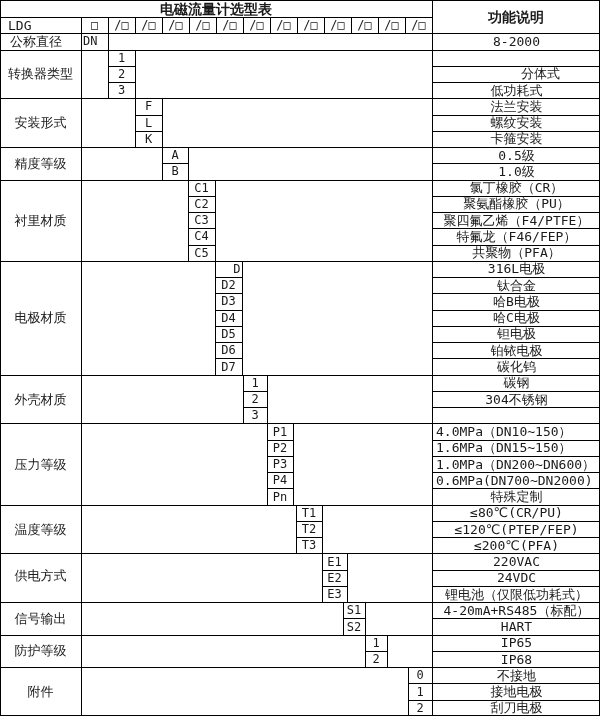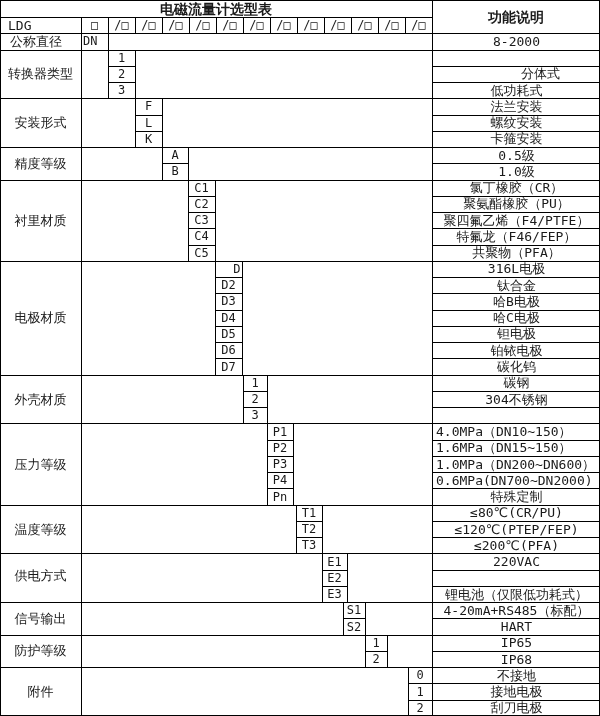--- a/index.html
+++ b/index.html
@@ -216,20 +216,21 @@
     <div class="cell" style="left: 433px; top: 537.192px; width: 167px; height: 16.256px;">≤200℃(PFA)</div>
     <div class="hl" style="top: 553.448px; left: 0px; width: 600px;"></div>
     <div class="cell" style="left: 0px; top: 551px; width: 81px; height: 48.768px;">供电方式</div>
     <div class="vl" style="left: 322px; top: 553.448px; height: 48.768px;"></div>
     <div class="vl" style="left: 347px; top: 553.448px; height: 48.768px;"></div>
     <div class="cell code-cell" style="left: 322px; top: 553.448px; width: 25px; height: 16.256px;">E1</div>
     <div class="cell" style="left: 433px; top: 553.448px; width: 167px; height: 16.256px;">220VAC</div>
     <div class="hl" style="top: 569.704px; left: 322px; width: 25px;"></div>
     <div class="hl" style="top: 569.704px; left: 432px; width: 168px;"></div>
     <div class="cell code-cell" style="left: 322px; top: 569.704px; width: 25px; height: 16.256px;">E2</div>
+    <div class="cell" style="left: 433px; top: 569.704px; width: 167px; height: 16.256px;">24VDC</div>
     <div class="hl" style="top: 585.96px; left: 322px; width: 25px;"></div>
     <div class="hl" style="top: 585.96px; left: 432px; width: 168px;"></div>
     <div class="cell code-cell" style="left: 322px; top: 585.96px; width: 25px; height: 16.256px;">E3</div>
     <div class="cell" style="left: 433px; top: 585.96px; width: 167px; height: 16.256px;">锂电池（仅限低功耗式）</div>
     <div class="hl" style="top: 602.216px; left: 0px; width: 600px;"></div>
     <div class="cell" style="left: 0px; top: 602.216px; width: 81px; height: 32.512px;">信号输出</div>
     <div class="vl" style="left: 343px; top: 602.216px; height: 32.512px;"></div>
     <div class="vl" style="left: 365px; top: 602.216px; height: 32.512px;"></div>
     <div class="cell code-cell" style="left: 343px; top: 602.216px; width: 22px; height: 16.256px;">S1</div>
     <div class="cell" style="left: 433px; top: 602.216px; width: 167px; height: 16.256px;">4-20mA+RS485（标配）</div>

